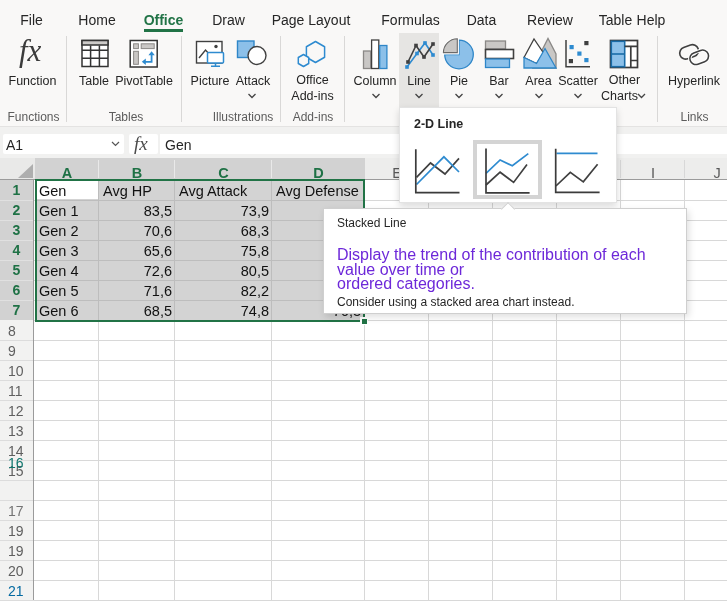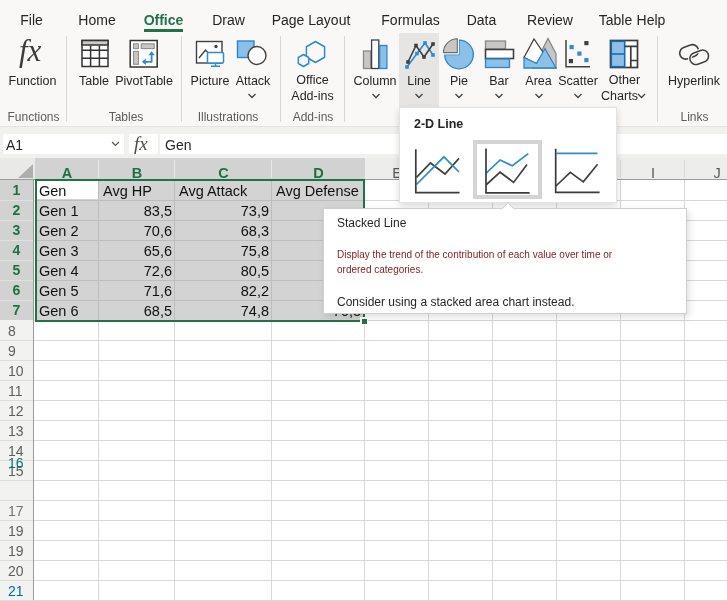--- a/index.html
+++ b/index.html
@@ -34,21 +34,21 @@
 <div class="a" style="left:144px;top:29px;width:39px;height:3px;background:#217346"></div>
 
 <div class="sep" style="left:66px"></div>
 <div class="sep" style="left:181px"></div>
 <div class="sep" style="left:280px"></div>
 <div class="sep" style="left:344px"></div>
 <div class="sep" style="left:657px"></div>
 
 <div class="glab" style="left:33.5px">Functions</div>
 <div class="glab" style="left:126px">Tables</div>
-<div class="glab" style="left:228px">Illustrations</div>
+<div class="glab" style="left:243px">Illustrations</div>
 <div class="glab" style="left:313px">Add-ins</div>
 <div class="glab" style="left:694.5px">Links</div>
 
 <div class="a" style="left:399px;top:33px;width:39.5px;height:74px;background:#E6E5E3"></div>
 
 <svg class="a" style="left:0;top:33px" width="727" height="74" viewBox="0 0 727 74">
 
 <text x="19" y="28" font-family="Liberation Serif,serif" font-style="italic" font-size="31" fill="#3b3b3b">fx</text>
 
 <g stroke="#333" fill="none" stroke-width="1.5">
@@ -319,14 +319,14 @@
 <g fill="none">
 <path d="M157.5 46.4 H198.5" stroke="#2E8BD0" stroke-width="1.9"></path>
 <path d="M156.9 79 L171.3 65.4 L184.3 74.9 L198.6 57.2" stroke="#404040" stroke-width="1.7"></path>
 <path d="M156.7 41.7 V85.4 H200.6" stroke="#3b3b3b" stroke-width="1.7"></path>
 </g>
 </svg>
 
 <div class="a" style="left:322.5px;top:207.5px;width:364px;height:106.5px;background:#fff;border:1px solid #CFCFCF;box-shadow:2px 3px 7px rgba(0,0,0,0.13)"></div>
 <div class="a" style="left:503.3px;top:203.6px;width:10px;height:10px;background:#fff;border-left:1px solid #CFCFCF;border-top:1px solid #CFCFCF;transform:rotate(45deg)"></div>
 <div class="a" style="left:337px;top:216px;font-size:12px;color:#262626">Stacked Line</div>
-<div class="a" style="left:337px;top:248px;width:345px;font-size:10px;line-height:14.5px;color:#7f1d1d">Display the trend of the contribution of each value over time or<br>ordered categories.</div>
+<div class="a" style="left:337px;top:248px;width:345px;font-size:16px;line-height:14.5px;color:#6d28d9">Display the trend of the contribution of each value over time or<br>ordered categories.</div>
 <div class="a" style="left:337px;top:295px;font-size:12px;color:#262626">Consider using a stacked area chart instead.</div>
 
 </body></html>

